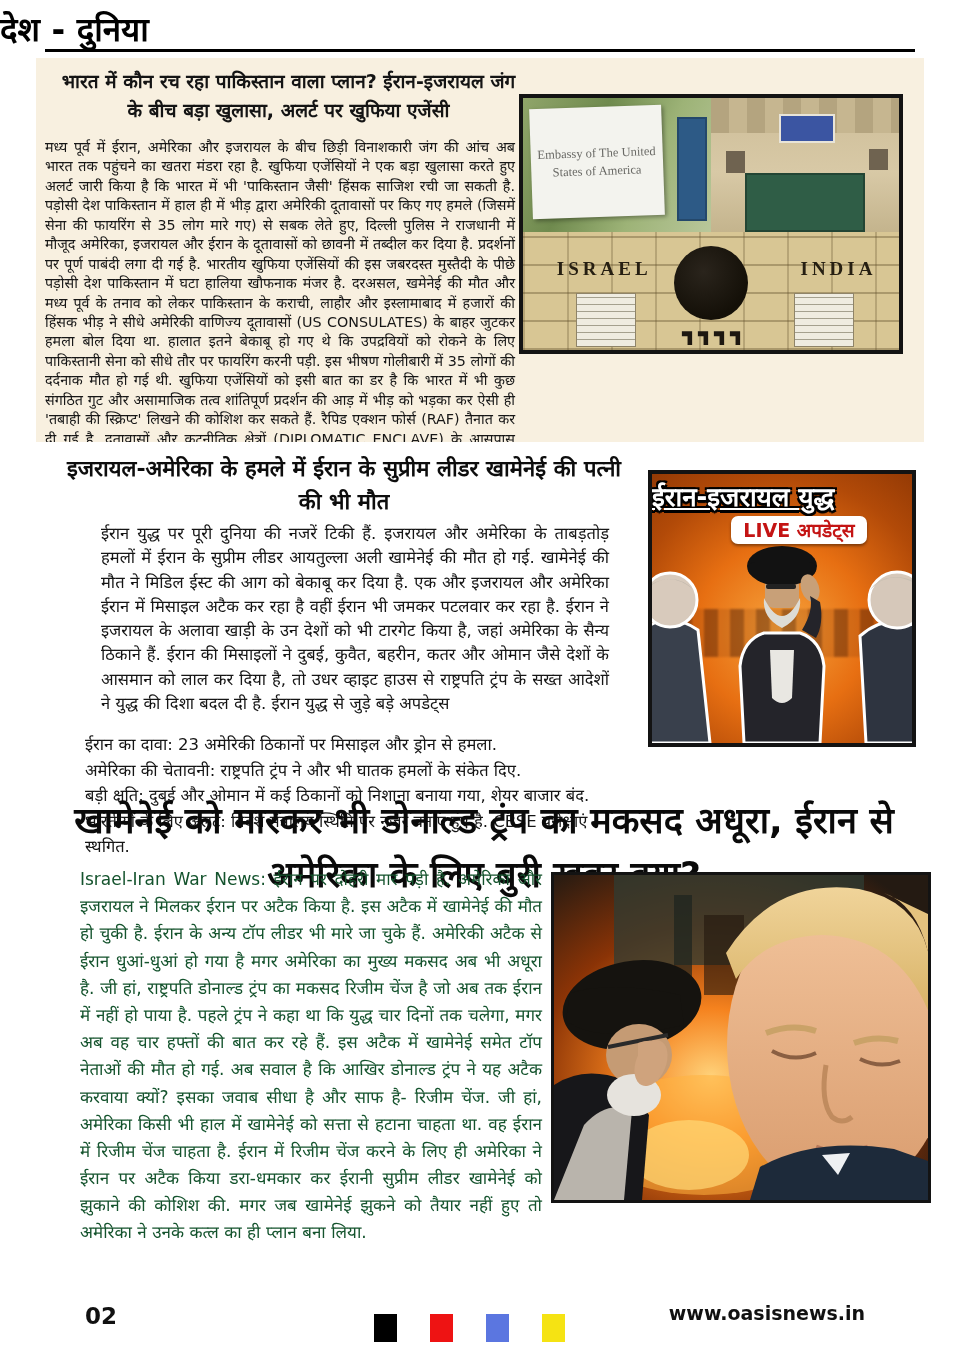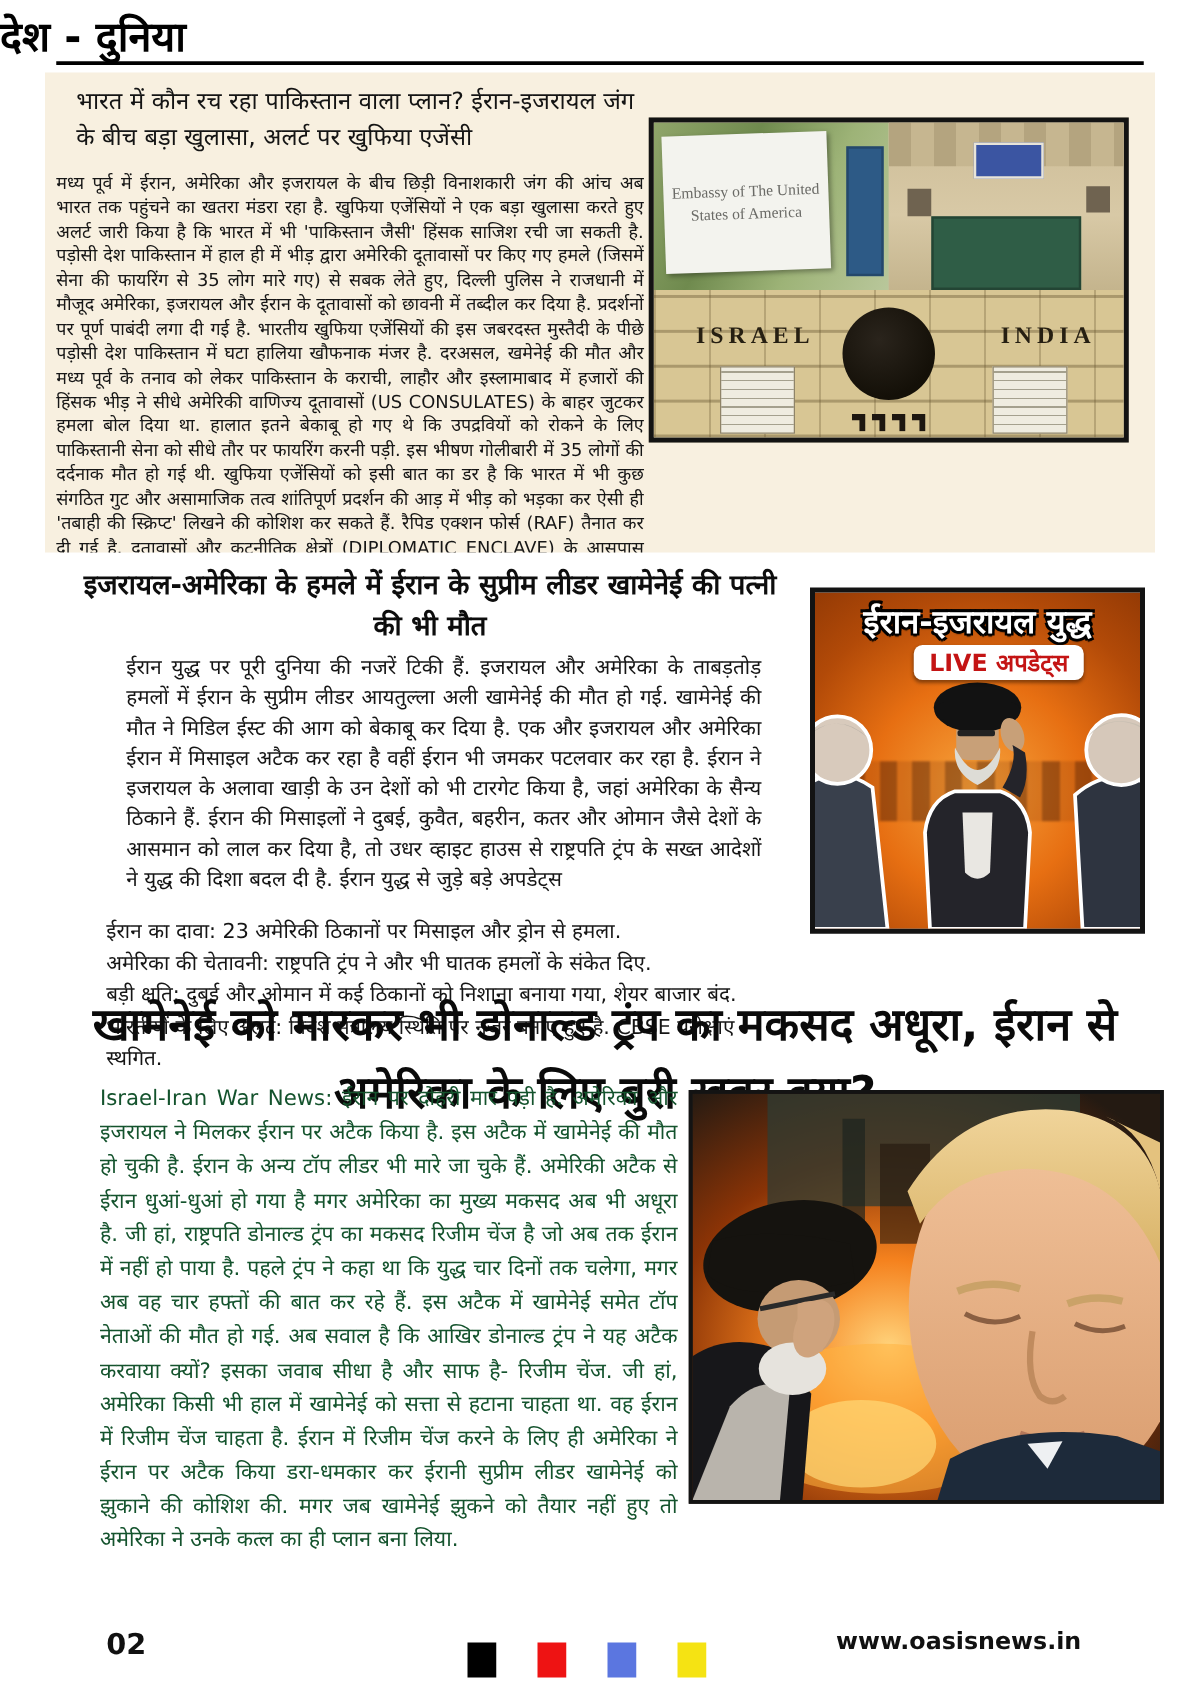--- a/index.html
+++ b/index.html
@@ -7,22 +7,22 @@
         font-family:"DejaVu Sans","Liberation Sans",sans-serif;color:#111;}
 
   
   .masthead{position:absolute;left:0;top:6px;width:100%;
             font-size:33px;font-weight:700;color:#000;}
   .masthead-rule{position:absolute;left:45px;right:45px;top:49px;height:3px;background:#000;}
 
   
   .article1{position:absolute;left:36px;top:58px;width:888px;height:384px;
             background:#f8f0e0;overflow:hidden;}
-  .a1-headline{position:absolute;left:25px;top:9px;width:455px;margin:0;text-align:left;
-               font-size:19px;font-weight:400;line-height:1.55;color:#141414;}
+  .a1-headline{position:absolute;left:25px;top:9px;width:455px;margin:0;text-align:center;
+               font-size:19px;font-weight:700;line-height:1.55;color:#141414;}
   .a1-body{position:absolute;left:9px;top:80px;width:470px;margin:0;
            font-size:14.3px;line-height:1.36;text-align:justify;color:#161616;}
 
   .photo1{position:absolute;right:21px;top:36px;width:384px;height:260px;
           border:4px solid #131313;box-sizing:border-box;background:#c9bfa6;overflow:hidden;}
   .emb-top{position:relative;height:53%;display:flex;}
   .emb-left{position:relative;width:50%;height:100%;
             background:linear-gradient(115deg,#90a56a 0%,#6f8a4e 35%,#9db377 65%,#b9c79b 100%);}
   .emb-sign{position:absolute;left:4%;top:7%;width:70%;height:82%;background:#f3f3ee;
             transform:rotate(-2deg);box-shadow:2px 2px 4px rgba(0,0,0,.35);
@@ -66,23 +66,23 @@
   .a2-bodywrap{position:absolute;left:85px;top:506px;width:540px;}
   .a2-body{margin:16px;font-size:16.5px;line-height:1.47;text-align:justify;color:#151515;}
   .a2-updates{margin-top:14px;font-size:16.5px;line-height:1.55;color:#151515;}
 
   .photo2{position:absolute;left:648px;top:470px;width:268px;height:277px;
           border:4px solid #131313;box-sizing:border-box;overflow:hidden;
           background:radial-gradient(circle at 50% 58%, #f7a43d 0%, #e76f12 42%, #b24a08 75%, #943a05 100%);}
   .photo2 .city{position:absolute;left:0;top:50%;width:100%;height:18%;
         background:repeating-linear-gradient(90deg, rgba(70,25,6,.45) 0 14px, rgba(120,50,10,.2) 14px 26px);
         filter:blur(1px);}
-  .p2-title{position:absolute;left:0;top:4px;width:100%;text-align:center;white-space:nowrap;
+  .p2-title{position:absolute;left:0;top:4px;width:100%;text-align:left;white-space:nowrap;
             font-size:26px;font-weight:800;color:#ffffff;
-            text-shadow:-2px -2px 0 #000,2px -2px 0 #000,-2px 2px 0 #000,2px 2px 0 #000,0 3px 1px #000;}
+            text-shadow:-2px -2px 0 #000,2px -2px 0 #000,-2px 2px 0 #000,2px 2px 0 #000,0 3px 1px #000;text-decoration:underline;}
   .p2-livewrap{position:absolute;left:0;top:42px;width:100%;text-align:center;}
   .p2-live{display:inline-block;background:#ffffff;border-radius:7px;padding:1px 12px;
            font-size:19px;font-weight:800;color:#c41414;
            box-shadow:0 2px 3px rgba(0,0,0,.4);margin-left:34px;}
   .photo2 svg{position:absolute;left:0;bottom:0;}
 
   
   .a3-headline{position:absolute;left:40px;top:790px;width:880px;margin:4px;text-align:center;
                font-size:36px;font-weight:700;line-height:1.5;color:#0a0a0a;}
   .a3-body{position:absolute;left:80px;top:866px;width:462px;margin:0;

